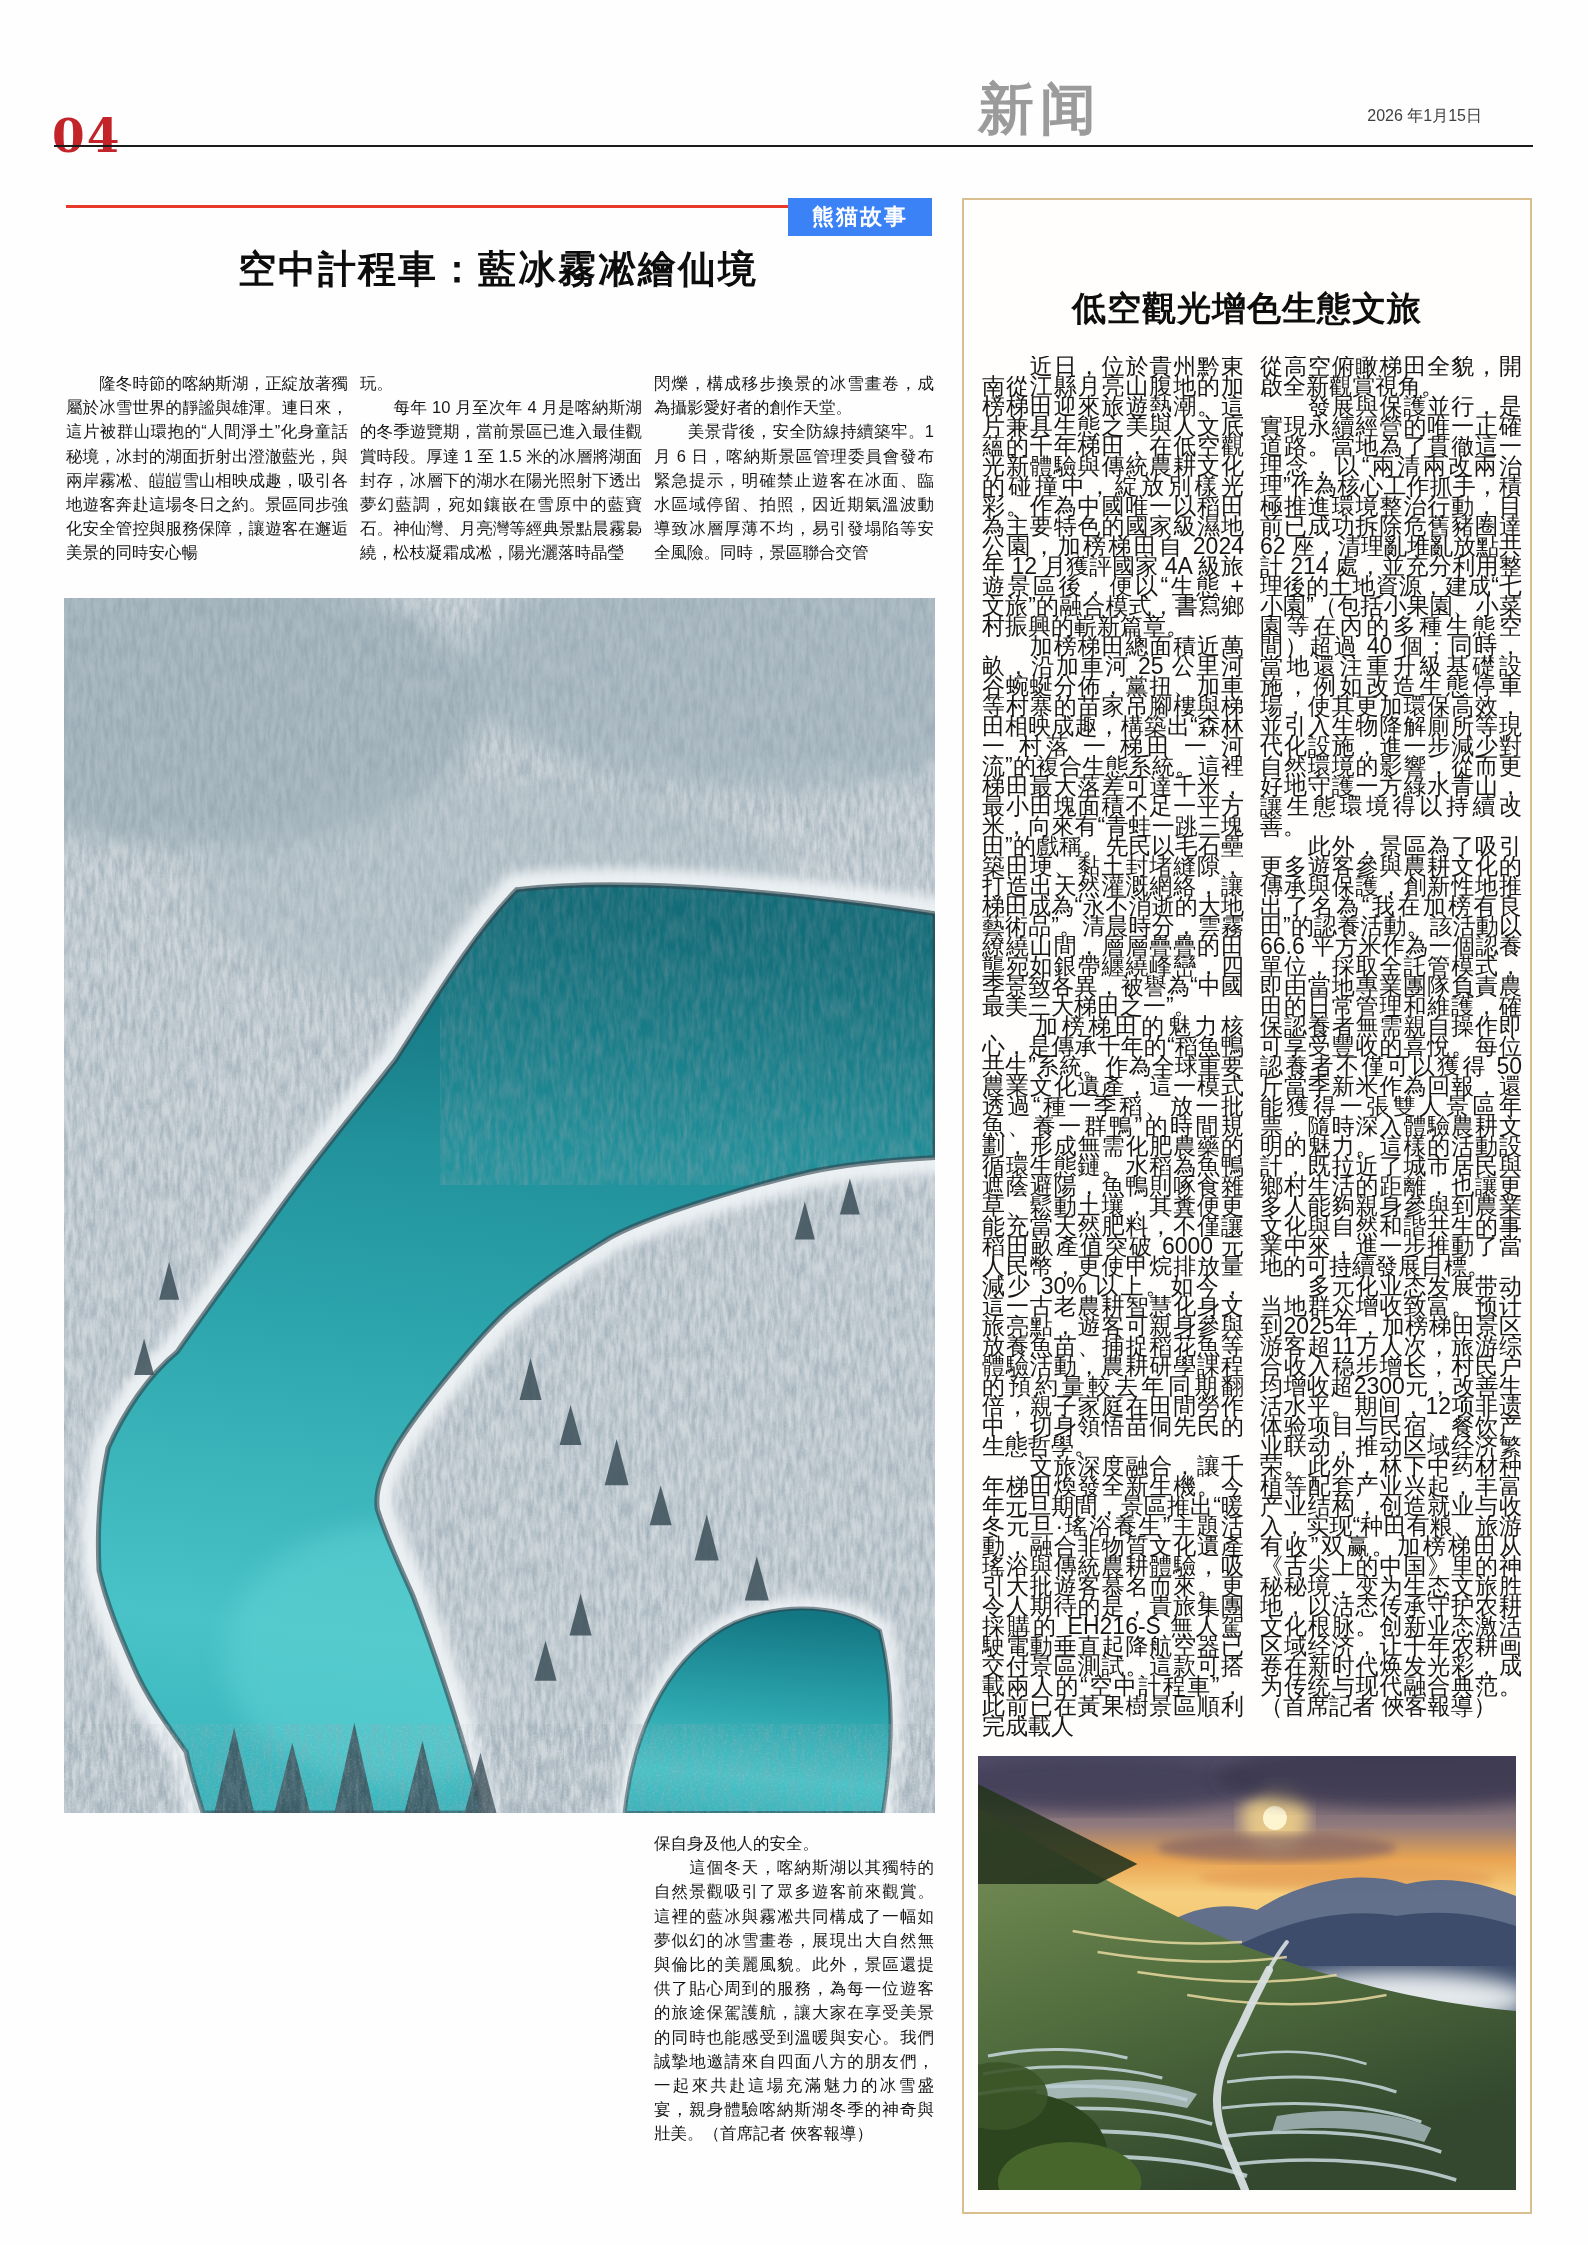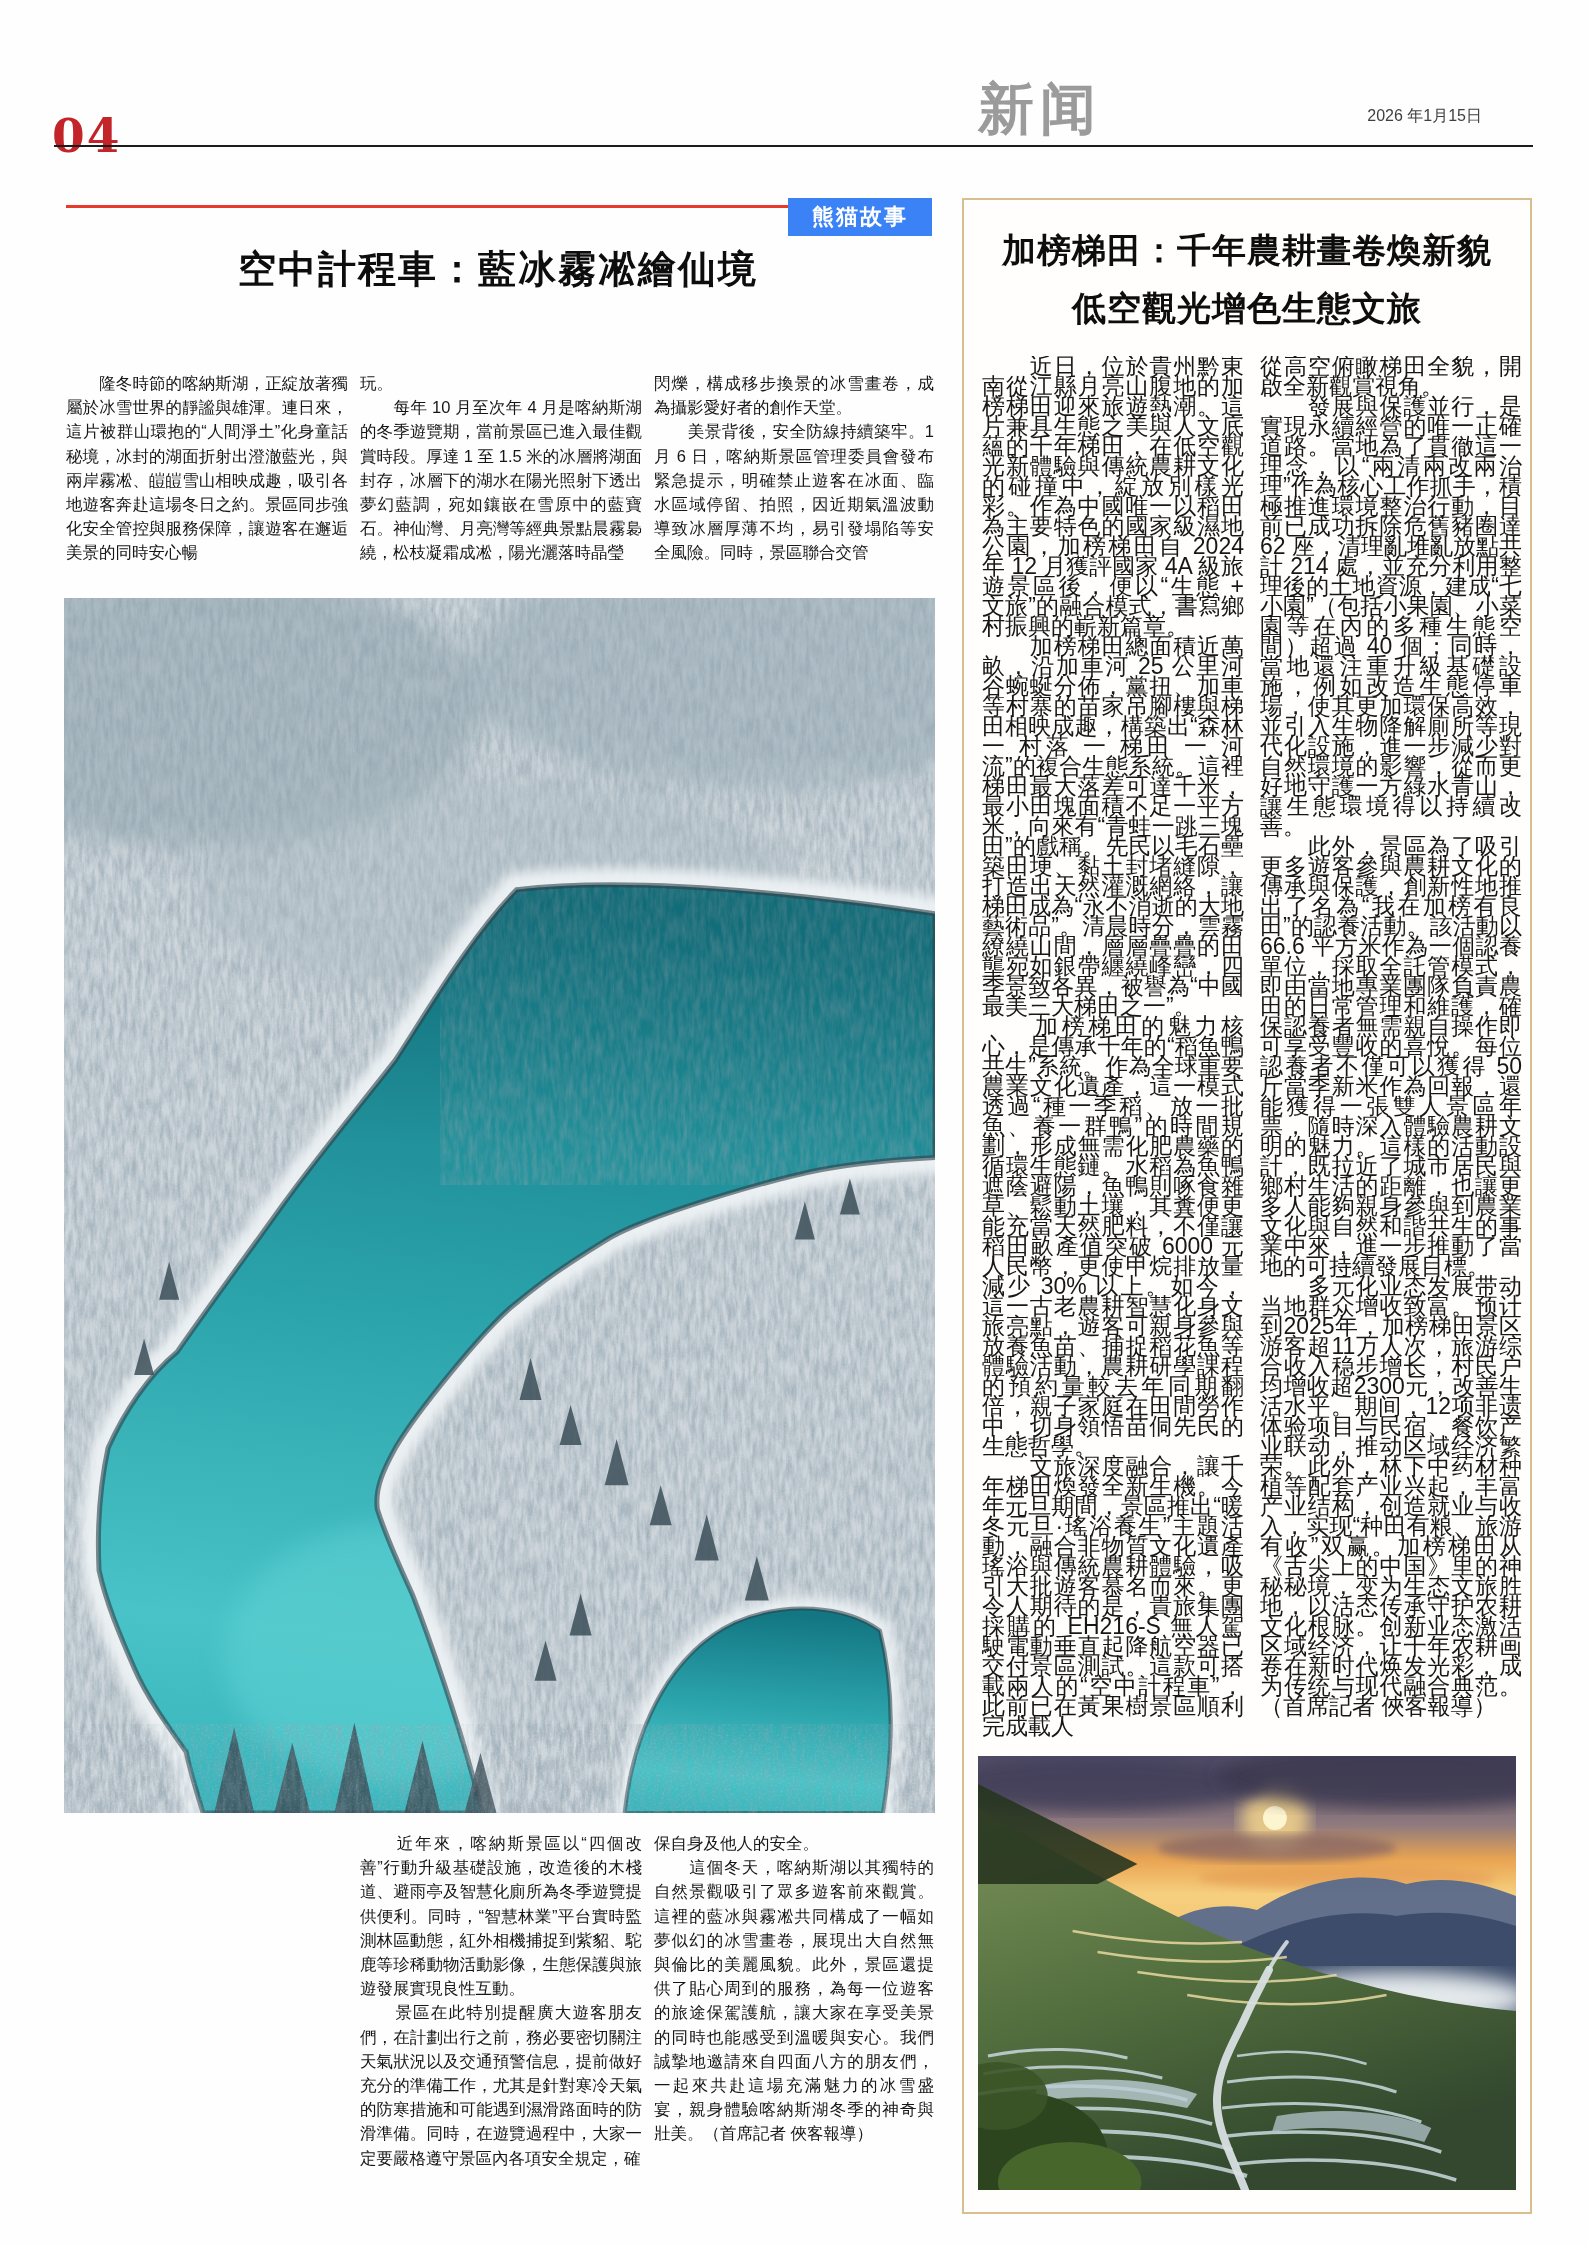--- a/index.html
+++ b/index.html
@@ -136,27 +136,24 @@
           <path d="M210,1212 l18,-70 18,70 z"></path>
         <path d="M270,1212 l20,-90 20,90 z"></path>
           <path d="M340,1212 l18,-72 18,72 z"></path>
         <path d="M400,1212 l16,-60 16,60 z"></path>
       </g>
       <rect y="1128" width="870" height="84" filter="url(#forestF)" opacity="0.35"></rect>
       <rect y="1128" width="870" height="84" filter="url(#snowF)" opacity="0.4"></rect>
     </svg>
   </div>
 
-  <div class="col lbot" style="left:360px;width:282px;">　　近年來，喀納斯景區以“四個改善”行動升級基礎設施，改造後的木棧道、避雨亭及智慧化廁所為冬季遊覽提供便利。同時，“智慧林業”平台實時監測林區動態，紅外相機捕捉到紫貂、駝鹿等珍稀動物活動影像，生態保護與旅遊發展實現良性互動。
-　　景區在此特別提醒廣大遊客朋友們，在計劃出行之前，務必要密切關注天氣狀況以及交通預警信息，提前做好充分的準備工作，尤其是針對寒冷天氣的防寒措施和可能遇到濕滑路面時的防滑準備。同時，在遊覽過程中，大家一定要嚴格遵守景區內各項安全規定，確</div>
   <div class="col lbot" style="left:654px;width:280px;">保自身及他人的安全。
 　　這個冬天，喀納斯湖以其獨特的自然景觀吸引了眾多遊客前來觀賞。這裡的藍冰與霧凇共同構成了一幅如夢似幻的冰雪畫卷，展現出大自然無與倫比的美麗風貌。此外，景區還提供了貼心周到的服務，為每一位遊客的旅途保駕護航，讓大家在享受美景的同時也能感受到溫暖與安心。我們誠摯地邀請來自四面八方的朋友們，一起來共赴這場充滿魅力的冰雪盛宴，親身體驗喀納斯湖冬季的神奇與壯美。（首席記者 俠客報導）</div>
 
   <div class="right-box"></div>
-  <h2 class="rtitle t1">加榜梯田：千年農耕畫卷煥新貌</h2>
   <h2 class="rtitle t2">低空觀光增色生態文旅</h2>
 
   <div class="rcol" style="left:982px;width:262px;">　　近日，位於貴州黔東南從江縣月亮山腹地的加榜梯田迎來旅遊熱潮。這片兼具生態之美與人文底蘊的千年梯田，在低空觀光新體驗與傳統農耕文化的碰撞中，綻放別樣光彩。作為中國唯一以稻田為主要特色的國家級濕地公園，加榜梯田自 2024 年 12 月獲評國家 4A 級旅遊景區後，便以“生態 + 文旅”的融合模式，書寫鄉村振興的嶄新篇章。
 　　加榜梯田總面積近萬畝，沿加車河 25 公里河谷蜿蜒分佈，黨扭、加車等村寨的苗家吊腳樓與梯田相映成趣，構築出“森林 一 村落 一 梯田 一 河流”的複合生態系統。這裡梯田最大落差可達千米，最小田塊面積不足一平方米，向來有“青蛙一跳三塊田”的戲稱。先民以毛石壘築田埂、黏土封堵縫隙，打造出天然灌溉網絡，讓梯田成為“永不消逝的大地藝術品”。清晨時分，雲霧繚繞山間，層層疊疊的田壟宛如銀帶纏繞峰巒，四季景致各異，被譽為“中國最美三大梯田之一”。
 　　加榜梯田的魅力核心，是傳承千年的“稻魚鴨共生”系統。作為全球重要農業文化遺產，這一模式透過“種一季稻、放一批魚、養一群鴨”的時間規劃，形成無需化肥農藥的循環生態鏈。水稻為魚鴨遮蔭避陽，魚鴨則啄食雜草、鬆動土壤，其糞便更能充當天然肥料，不僅讓稻田畝產值突破 6000 元人民幣，更使甲烷排放量減少 30% 以上。如今，這一古老農耕智慧化身文旅亮點，遊客可親身參與放養魚苗、捕捉稻花魚等體驗活動，農耕研學課程的預約量較去年同期翻倍，親子家庭在田間勞作中，切身領悟苗侗先民的生態哲學。
 　　文旅深度融合，讓千年梯田煥發全新生機。今年元旦期間，景區推出“暖冬元旦·瑤浴養生”主題活動，融合非物質文化遺產瑤浴與傳統農耕體驗，吸引大批遊客慕名而來。更令人期待的是，貴旅集團採購的 EH216-S 無人駕駛電動垂直起降航空器已交付景區測試。這款可搭載兩人的“空中計程車”，此前已在黃果樹景區順利完成載人</div>
   <div class="rcol" style="left:1260px;width:262px;">從高空俯瞰梯田全貌，開啟全新觀賞視角。
 　　發展與保護並行，是實現永續經營的唯一正確道路。當地為了貫徹這一理念，以“兩清兩改兩治理”作為核心工作抓手，積極推進環境整治行動，目前已成功拆除危舊豬圈達 62 座，清理亂堆亂放點共計 214 處，並充分利用整理後的土地資源，建成“七小園”（包括小果園、小菜園等在內的多種生態空間）超過 40 個；同時，當地還注重升級基礎設施，例如改造生態停車場，使其更加環保高效，並引入生物降解廁所等現代化設施，進一步減少對自然環境的影響，從而更好地守護一方綠水青山，讓生態環境得以持續改善。
 　　此外，景區為了吸引更多遊客參與農耕文化的傳承與保護，創新性地推出了名為“我在加榜有良田”的認養活動。該活動以 66.6 平方米作為一個認養單位，採取全託管模式，即由當地專業團隊負責農田的日常管理和維護，確保認養者無需親自操作即可享受豐收的喜悅。每位認養者不僅可以獲得 50 斤當季新米作為回報，還能獲得一張雙人景區年票，隨時深入體驗農耕文明的魅力。這樣的活動設計，既拉近了城市居民與鄉村生活的距離，也讓更多人能夠親身參與到農業文化與自然和諧共生的事業中來，進一步推動了當地的可持續發展目標。
 　　多元化业态发展带动当地群众增收致富。预计到2025年，加榜梯田景区游客超11万人次，旅游综合收入稳步增长，村民户均增收超2300元，改善生活水平。期间，12项非遗体验项目与民宿、餐饮产业联动，推动区域经济繁荣。此外，林下中药材种植等配套产业兴起，丰富产业结构，创造就业与收入，实现“种田有粮、旅游有收”双赢。加榜梯田从《舌尖上的中国》里的神秘秘境，变为生态文旅胜地，以活态传承守护农耕文化根脉。创新业态激活区域经济，让千年农耕画卷在新时代焕发光彩，成为传统与现代融合典范。（首席記者 俠客報導）</div>

